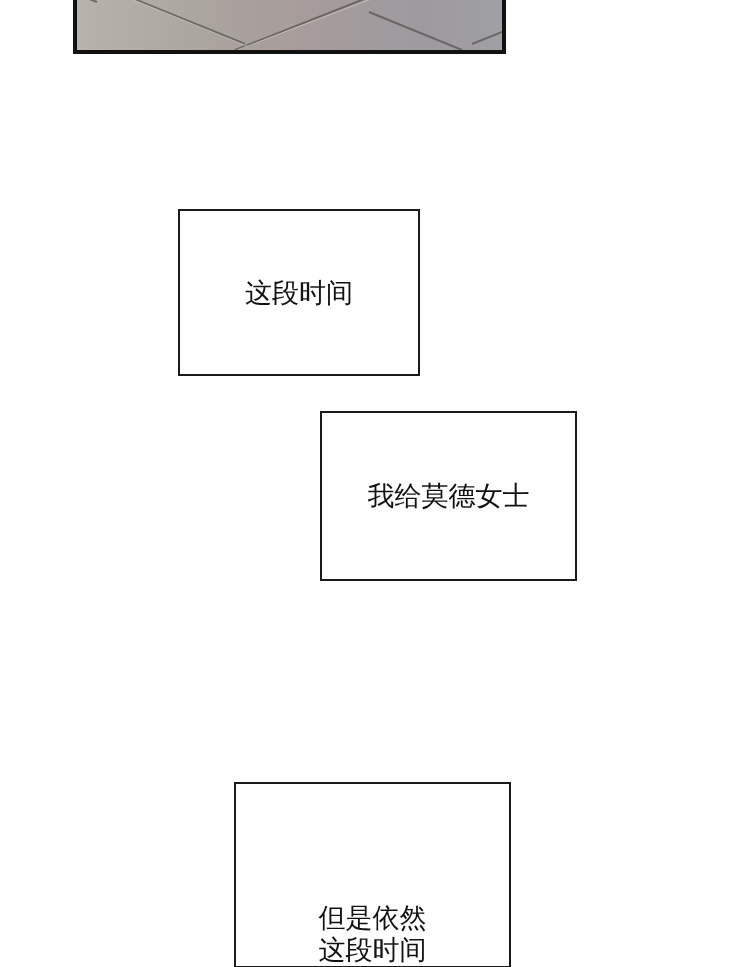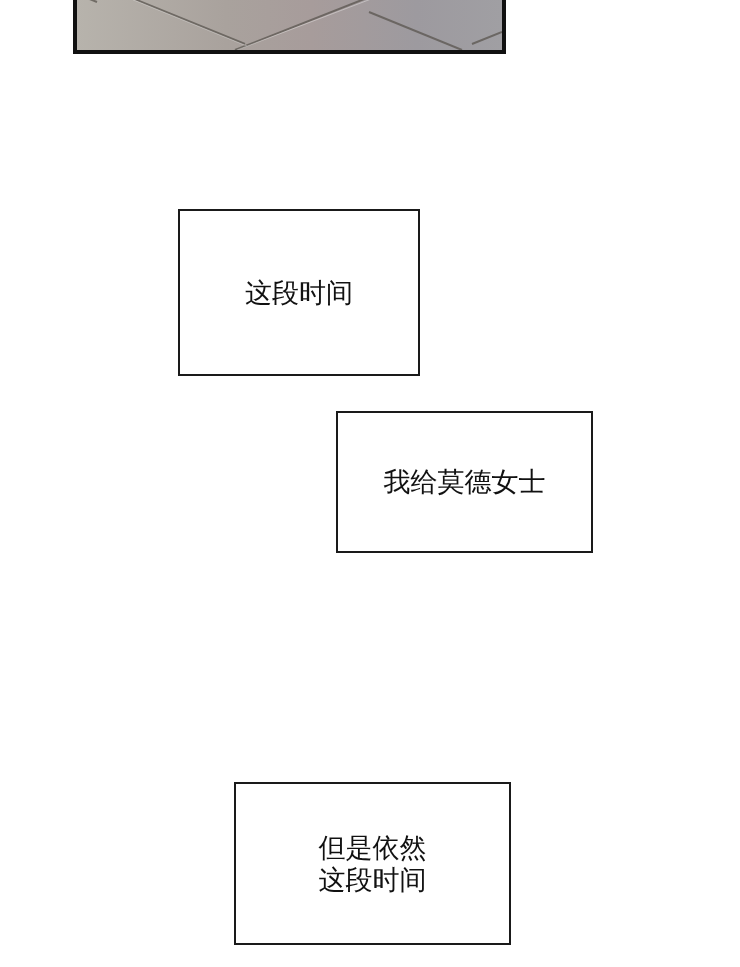--- a/index.html
+++ b/index.html
@@ -42,22 +42,22 @@
       text-align: center;
       color: #111111;
       font-size: 27px;
       line-height: 32px;
     }
     .caption-box .line {
       display: block;
       white-space: nowrap;
     }
     #box1 { left: 178px; top: 209px; width: 242px; height: 167px; }
-    #box2 { left: 336px; top: 411px; width: 257px; height: 142px; }
-    #box3 { left: 234px; top: 782px; width: 277px; height: 163px; }
+    #box2 { left: 320px; top: 411px; width: 257px; height: 170px; }
+    #box3 { left: 234px; top: 782px; width: 277px; height: 186px; align-items: flex-end; }
   </style>
 </head>
 <body>
 
 <div class="panel-image">
   <svg width="425" height="56" viewBox="0 0 425 56">
     <g stroke="#5a554f" stroke-width="2" fill="none" opacity="0.75">
       <line x1="45" y1="0" x2="168" y2="50"></line>
       <line x1="158" y1="56" x2="300" y2="0"></line>
       <line x1="292" y1="18" x2="385" y2="56"></line>

